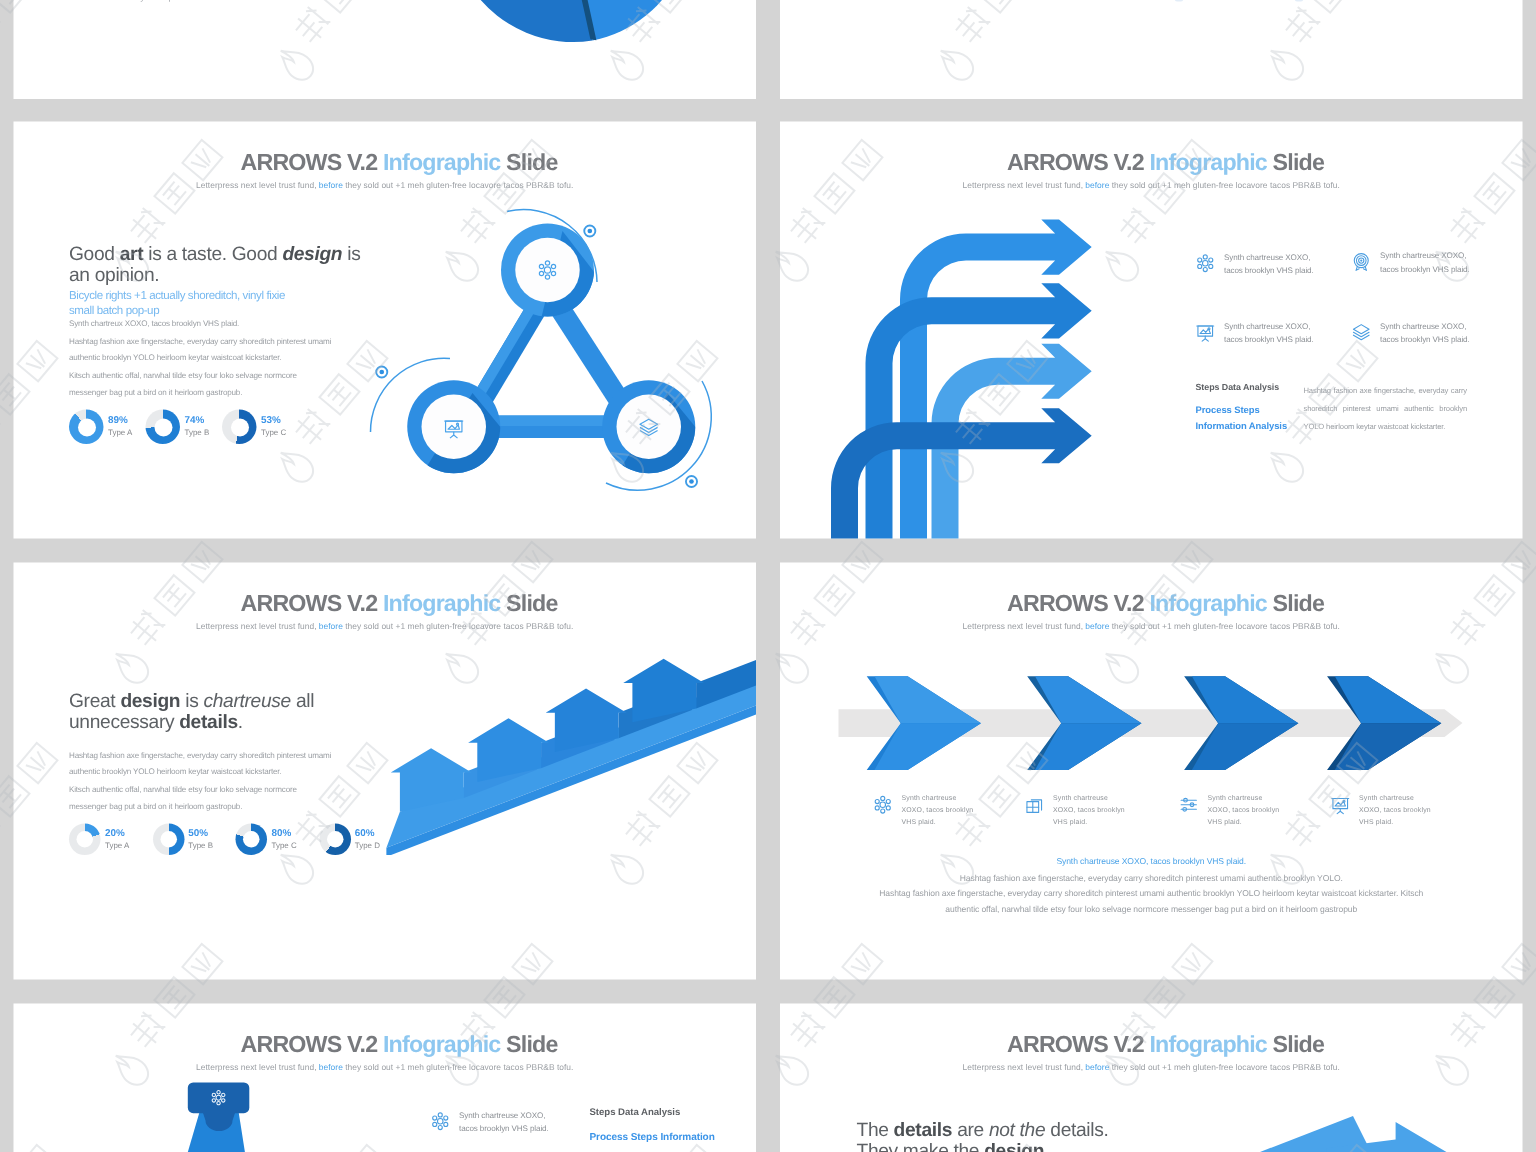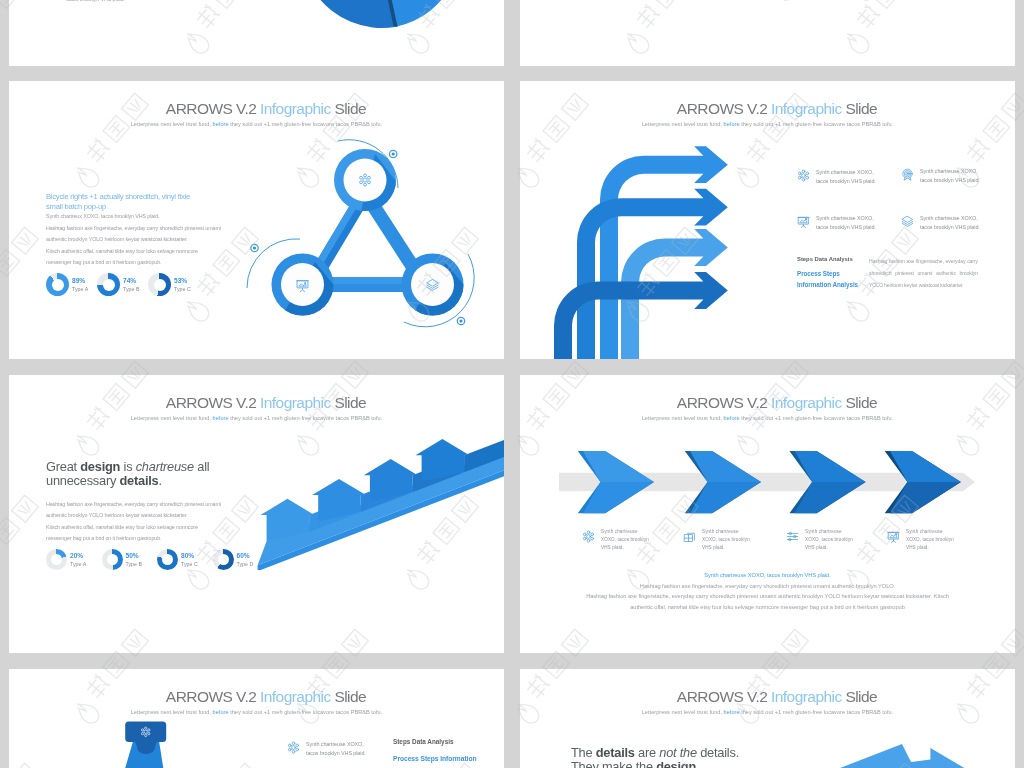--- a/index.html
+++ b/index.html
@@ -7,21 +7,21 @@
   body{width:1024px;height:768px;background:#d4d4d4;overflow:hidden;
        font-family:"Liberation Sans",sans-serif;-webkit-font-smoothing:antialiased;}
   .stage{position:absolute;left:0;top:0;width:1024px;height:768px;overflow:hidden;}
 
   .slide{position:absolute;width:495px;height:278px;background:#ffffff;overflow:hidden;}
   .c1{left:9px;} .c2{left:520px;}
   .r1{top:-212px;} .r2{top:81px;} .r3{top:375px;} .r4{top:669px;}
 
   
   .s-title{position:absolute;left:0;right:0;top:19px;text-align:center;
-           font-size:15.5px;color:#77797d;letter-spacing:-0.55px;white-space:nowrap;font-weight:400;padding-left:19px;}
+           font-size:15.5px;color:#77797d;letter-spacing:-0.55px;white-space:nowrap;font-weight:700;padding-left:19px;}
   .s-title .hi{color:#8dc7f0;}
   .s-sub{position:absolute;left:0;right:0;top:40px;text-align:center;
          font-size:5.6px;color:#9a9ea3;white-space:nowrap;letter-spacing:.02px;}
   .s-sub .hi{color:#4ba3e8;}
 
   
   .headline{position:absolute;font-size:12.8px;line-height:14.2px;color:#5d6165;font-weight:400;white-space:nowrap;letter-spacing:-0.22px;}
   .headline b{font-weight:700;color:#4c5054;}
   .headline i{font-style:italic;font-weight:700;color:#4c5054;}
   .headline .reg-i{font-style:italic;font-weight:400;color:#5d6165;}
@@ -81,20 +81,23 @@
 
 <div class="slide r1 c2">
   <div style="position:absolute;left:263px;top:208px;width:6px;height:5px;border-radius:2px;background:#e3edf8;"></div>
   <div style="position:absolute;left:343px;top:208px;width:6px;height:5px;border-radius:2px;background:#e3edf8;"></div>
 </div>
 
 <div class="slide r2 c1">
   <div class="s-title"><span>ARROWS V.2 </span><span class="hi">Infographic</span><span> Slide</span></div>
   <div class="s-sub"><span>Letterpress next level trust fund, </span><span class="hi">before</span><span> they sold out +1 meh gluten-free locavore tacos PBR&amp;B tofu.</span></div>
 
+  <div class="headline" style="left:37px;top:81px;">
+    Good <b>art</b> is a taste. Good <i>design</i> is<br>an opinion.
+  </div>
   <div class="lead" style="left:37px;top:111px;width:158px;">Bicycle rights +1 actually shoreditch, vinyl fixie small batch pop-up</div>
   <div class="para" style="left:37px;top:130px;width:210px;">Synth chartreux XOXO, tacos brooklyn VHS plaid.</div>
   <div class="para" style="left:37px;top:142px;width:179px;">Hashtag fashion axe fingerstache, everyday carry shoreditch pinterest umami authentic brooklyn YOLO heirloom keytar waistcoat kickstarter.</div>
   <div class="para" style="left:37px;top:165px;width:173px;">Kitsch authentic offal, narwhal tilde etsy four loko selvage normcore messenger bag put a bird on it heirloom gastropub.</div>
 
   <div class="donuts fixed3" style="left:37px;top:192px;gap:0;">
   <div class="donut-item">
           <div class="donut" style="width: 23px; height: 23px; background: conic-gradient(rgb(59, 154, 232) 0deg, rgb(59, 154, 232) 320.4deg, rgb(232, 234, 236) 320.4deg, rgb(232, 234, 236) 360deg);">
             <div class="hole" style="width: 12px; height: 12px; left: 5.5px; top: 5.5px;"></div>
           </div>

